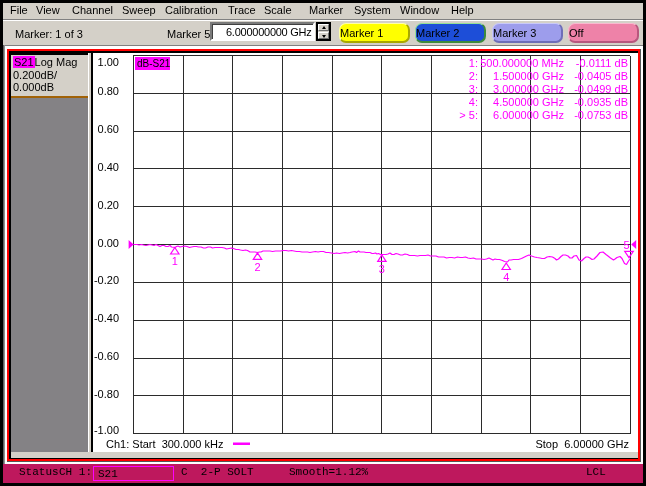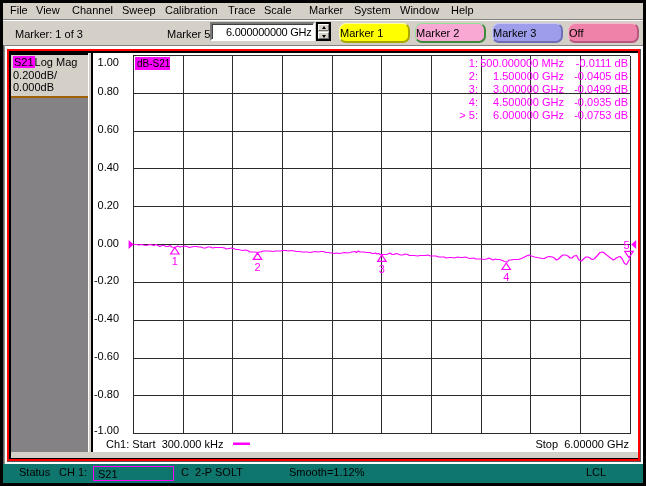--- a/index.html
+++ b/index.html
@@ -43,22 +43,22 @@
   #s21box { position:absolute; left:8px; top:50px; width:79px; height:45px; background:#d4d0c8;
             border-top:2px solid #000; border-right:2px solid #fff; border-bottom:2px solid #a16207;
             font-size:11px; line-height:12.5px; padding:1px 0 0 2px; color:#000; }
   #s21box .chip { background:#ff00ff; padding:0 1px; }
   #split1 { position:absolute; left:85px; top:50px; width:1px; height:399px; background:#fff; }
   #split2 { position:absolute; left:86px; top:50px; width:2px; height:399px; background:#d4d0c8; }
   #split3 { position:absolute; left:88px; top:50px; width:2px; height:399px; background:#000; }
   #screen { position:absolute; left:90px; top:50px; width:542px; height:400px; background:#fff; }
   #grayband { position:absolute; left:8px; top:449px; width:627px; height:6px; background:#d4d0c8; }
   
-  #status { position:absolute; left:0; top:461px; width:640px; height:19px; background:#0f766e;
-            font-size:11px; color:#000; }
+  #status { position:absolute; left:0; top:461px; width:640px; height:19px; background:#be185d;
+            font-size:11px; color:#000;font-family:Liberation Mono, monospace; }
   #status span { position:absolute; top:2px; }
   #stbox { position:absolute; left:90px; top:2px; width:81px; height:15px;
            border:1px solid #ff00ff; padding:1px 0 0 4px; font-size:11px; }
 </style>
 </head>
 <body>
 <div id="win">
   <div id="menu">
     <span style="left:7px">File</span>
     <span style="left:33px">View</span>
@@ -79,21 +79,21 @@
     <div id="numbox">6.000000000 GHz</div>
     <div id="spin">
       <div class="spbtn" style="top:0; height:7px;">
           <span class="aru"></span>
         </div>
       <div class="spbtn" style="top:8px; height:7px;">
           <span class="ard"></span>
         </div>
     </div>
     <div class="btn" style="left:336px; background:#ffff00; border-top:1px solid #ffffa8; border-left:1px solid #ffffa8; border-bottom:2px solid #a8a800; border-right:2px solid #a8a800;">Marker 1</div>
-    <div class="btn" style="left:412px; background:#f9a8d4; border-top:1px solid #95e095; border-left:1px solid #95e095; border-bottom:2px solid #3c8a3c; border-right:2px solid #3c8a3c;">Marker 2</div>
+    <div class="btn" style="left:412px; background:#1d4ed8; border-top:1px solid #95e095; border-left:1px solid #95e095; border-bottom:2px solid #3c8a3c; border-right:2px solid #3c8a3c;">Marker 2</div>
     <div class="btn" style="left:489px; background:#9d9dec; border-top:1px solid #c9c9f8; border-left:1px solid #c9c9f8; border-bottom:2px solid #6e6eb8; border-right:2px solid #6e6eb8;">Marker 3</div>
     <div class="btn" style="left:565px; background:#ee82a8; border-top:1px solid #f9b8cf; border-left:1px solid #f9b8cf; border-bottom:2px solid #b8577e; border-right:2px solid #b8577e;">Off</div>
   </div>
   <div id="tbsep"></div>
   <div id="lcol1"></div>
   <div id="lcol2"></div>
   <div id="whiteu"></div>
   <div id="shadowedge"></div>
   <div id="redbox"></div>
   <div id="blackframe"></div>

